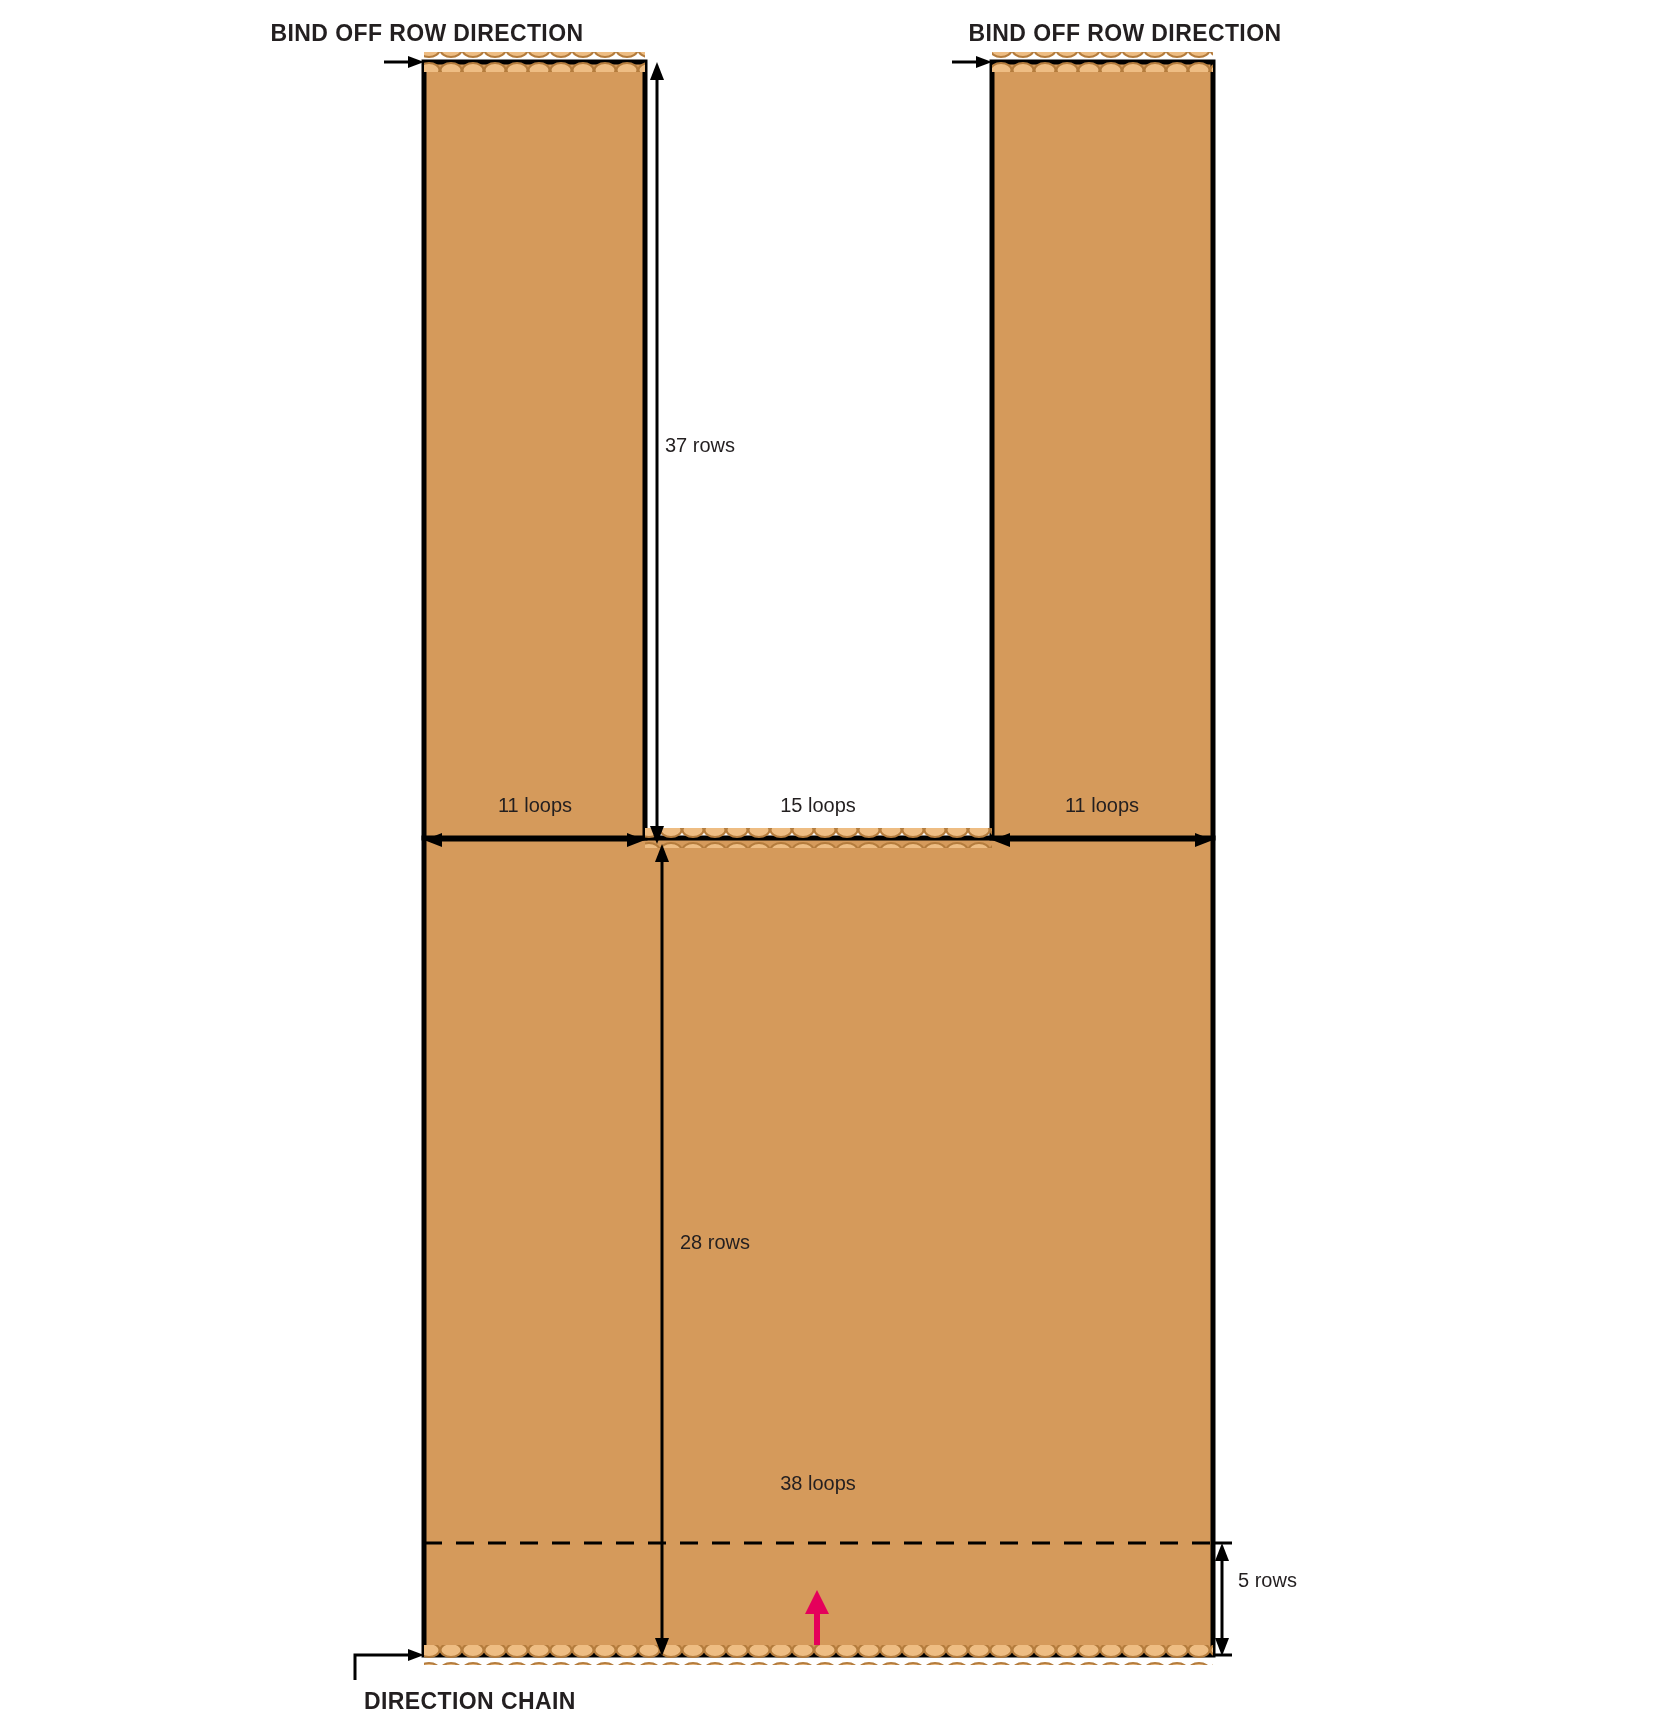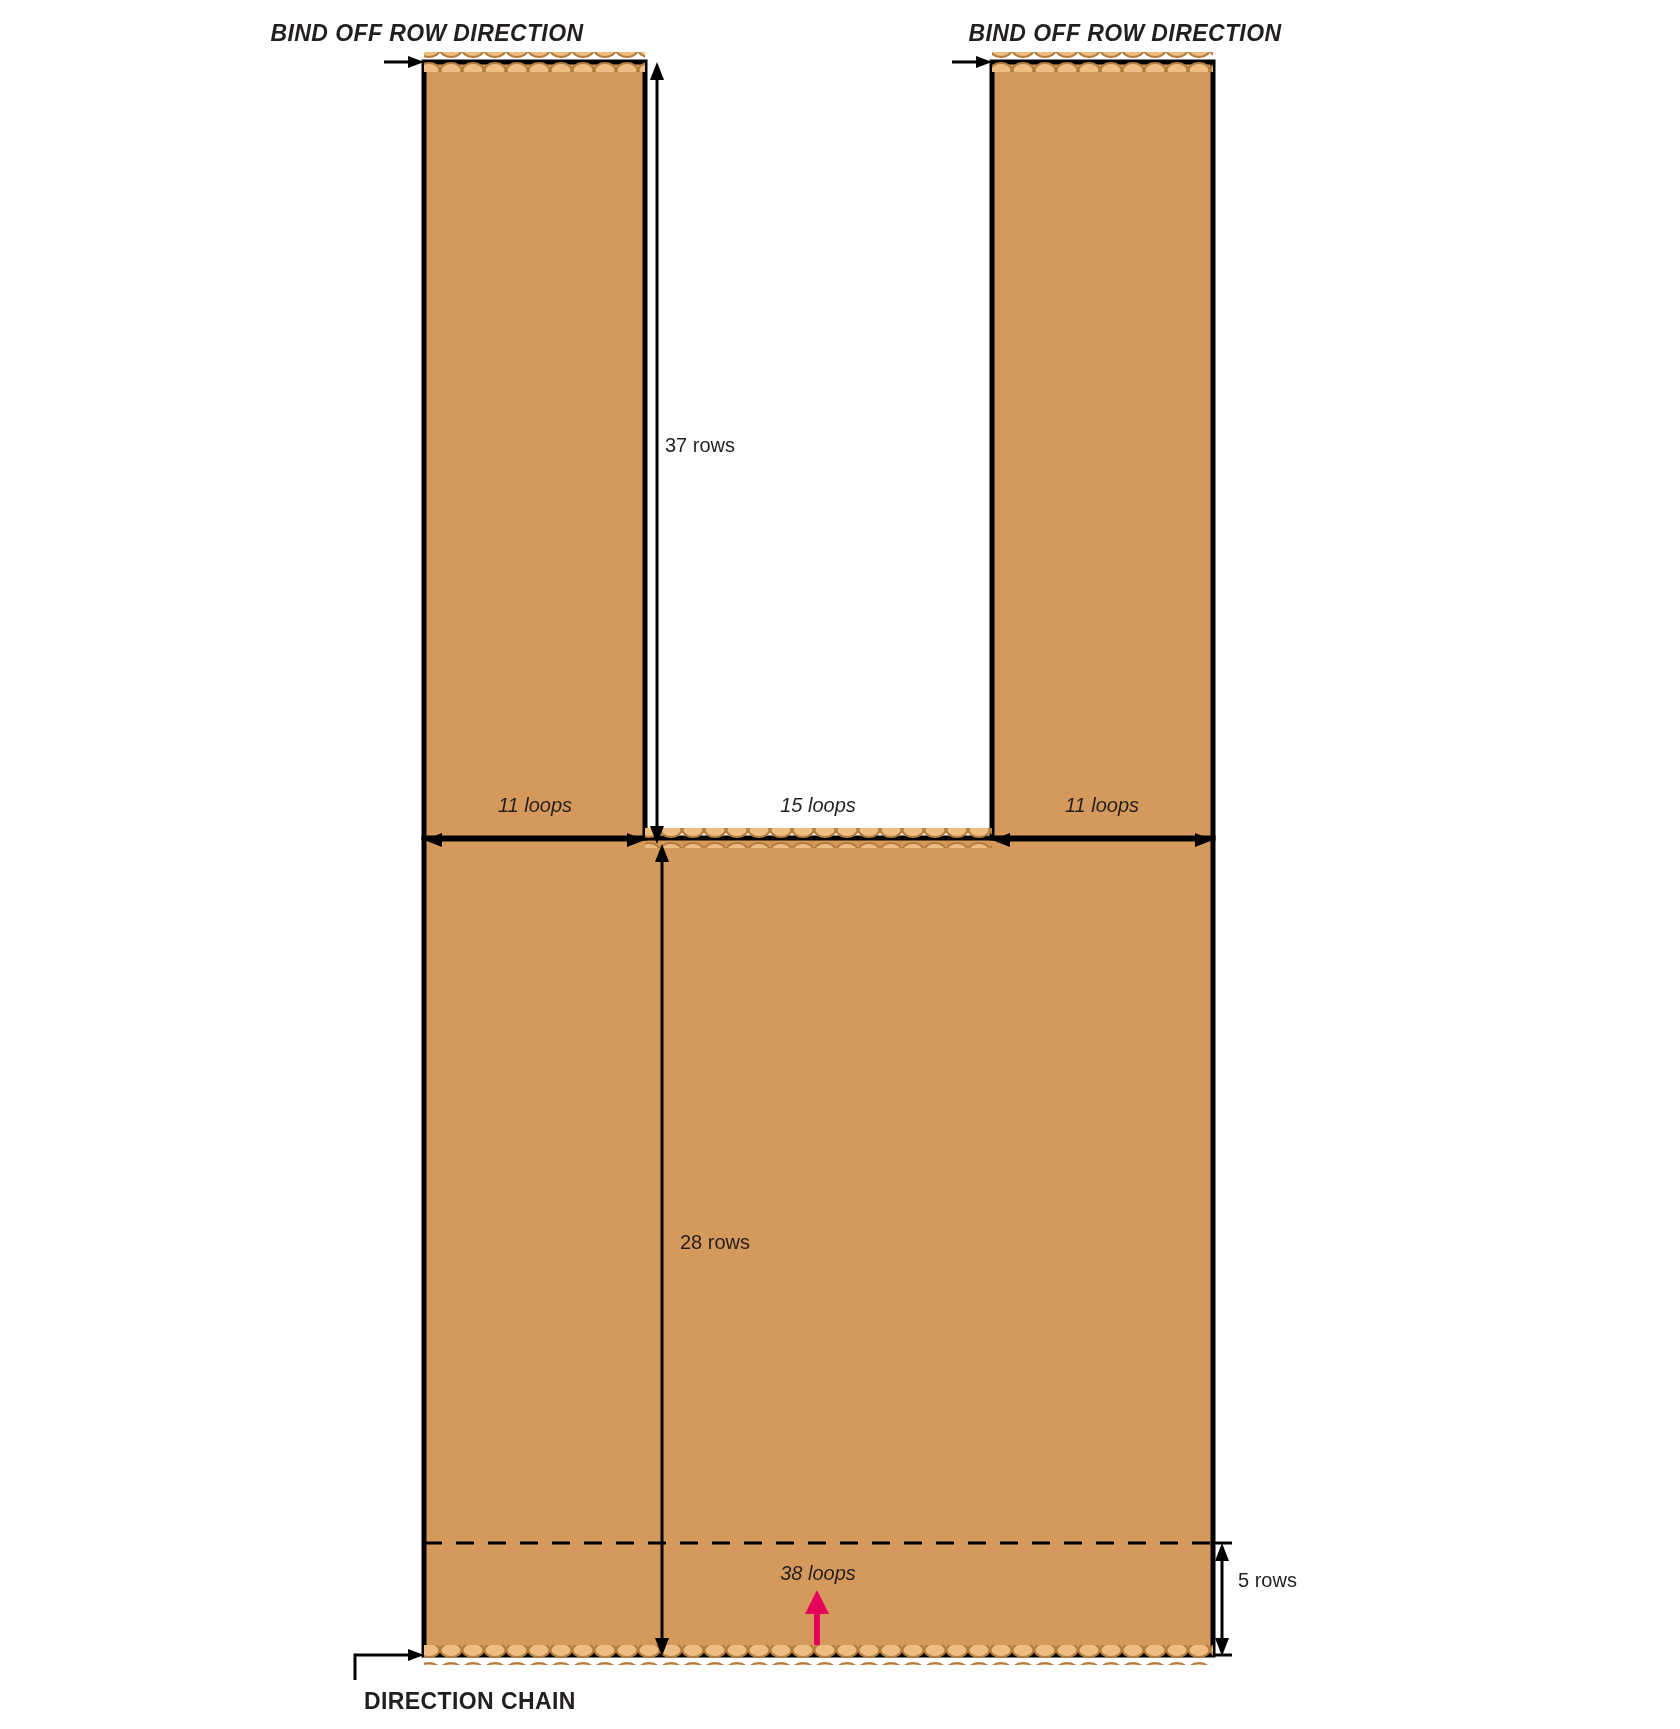--- a/index.html
+++ b/index.html
@@ -29,21 +29,20 @@
   .lbl-bold {
     font-weight: bold;
     font-size: 23px;
     letter-spacing: 0.4px;
   }
   .lbl-plain {
     font-size: 20px;
   }
   .center {
     transform: translateX(-50%);
-    font-style: italic;
   }
 </style>
 </head>
 <body>
 
 <svg id="diagram" viewBox="0 0 1680 1729">
   <defs>
     <pattern id="chainH" x="0" y="0" width="22" height="20" patternUnits="userSpaceOnUse">
       <ellipse cx="11" cy="10" rx="10.5" ry="7" fill="#eebd83" stroke="#b47c3d" stroke-width="2"></ellipse>
     </pattern>
@@ -135,15 +134,15 @@
 <div class="lbl lbl-plain" style="left:680px; top:1231px;">28 rows</div>
 
 <div class="lbl lbl-plain" style="left:1238px; top:1569px;">5 rows</div>
 
 <div class="lbl lbl-plain center" style="left:535px; top:794px;">11 loops</div>
 
 <div class="lbl lbl-plain center" style="left:818px; top:794px;">15 loops</div>
 
 <div class="lbl lbl-plain center" style="left:1102px; top:794px;">11 loops</div>
 
-<div class="lbl lbl-plain center" style="left:818px; top:1562px;">38 loops</div>
+<div class="lbl lbl-plain center" style="left:818px; top:1472px;">38 loops</div>
 
 <div class="lbl lbl-bold" style="left:364px; top:1688px;">DIRECTION CHAIN</div>
 
 </body></html>

